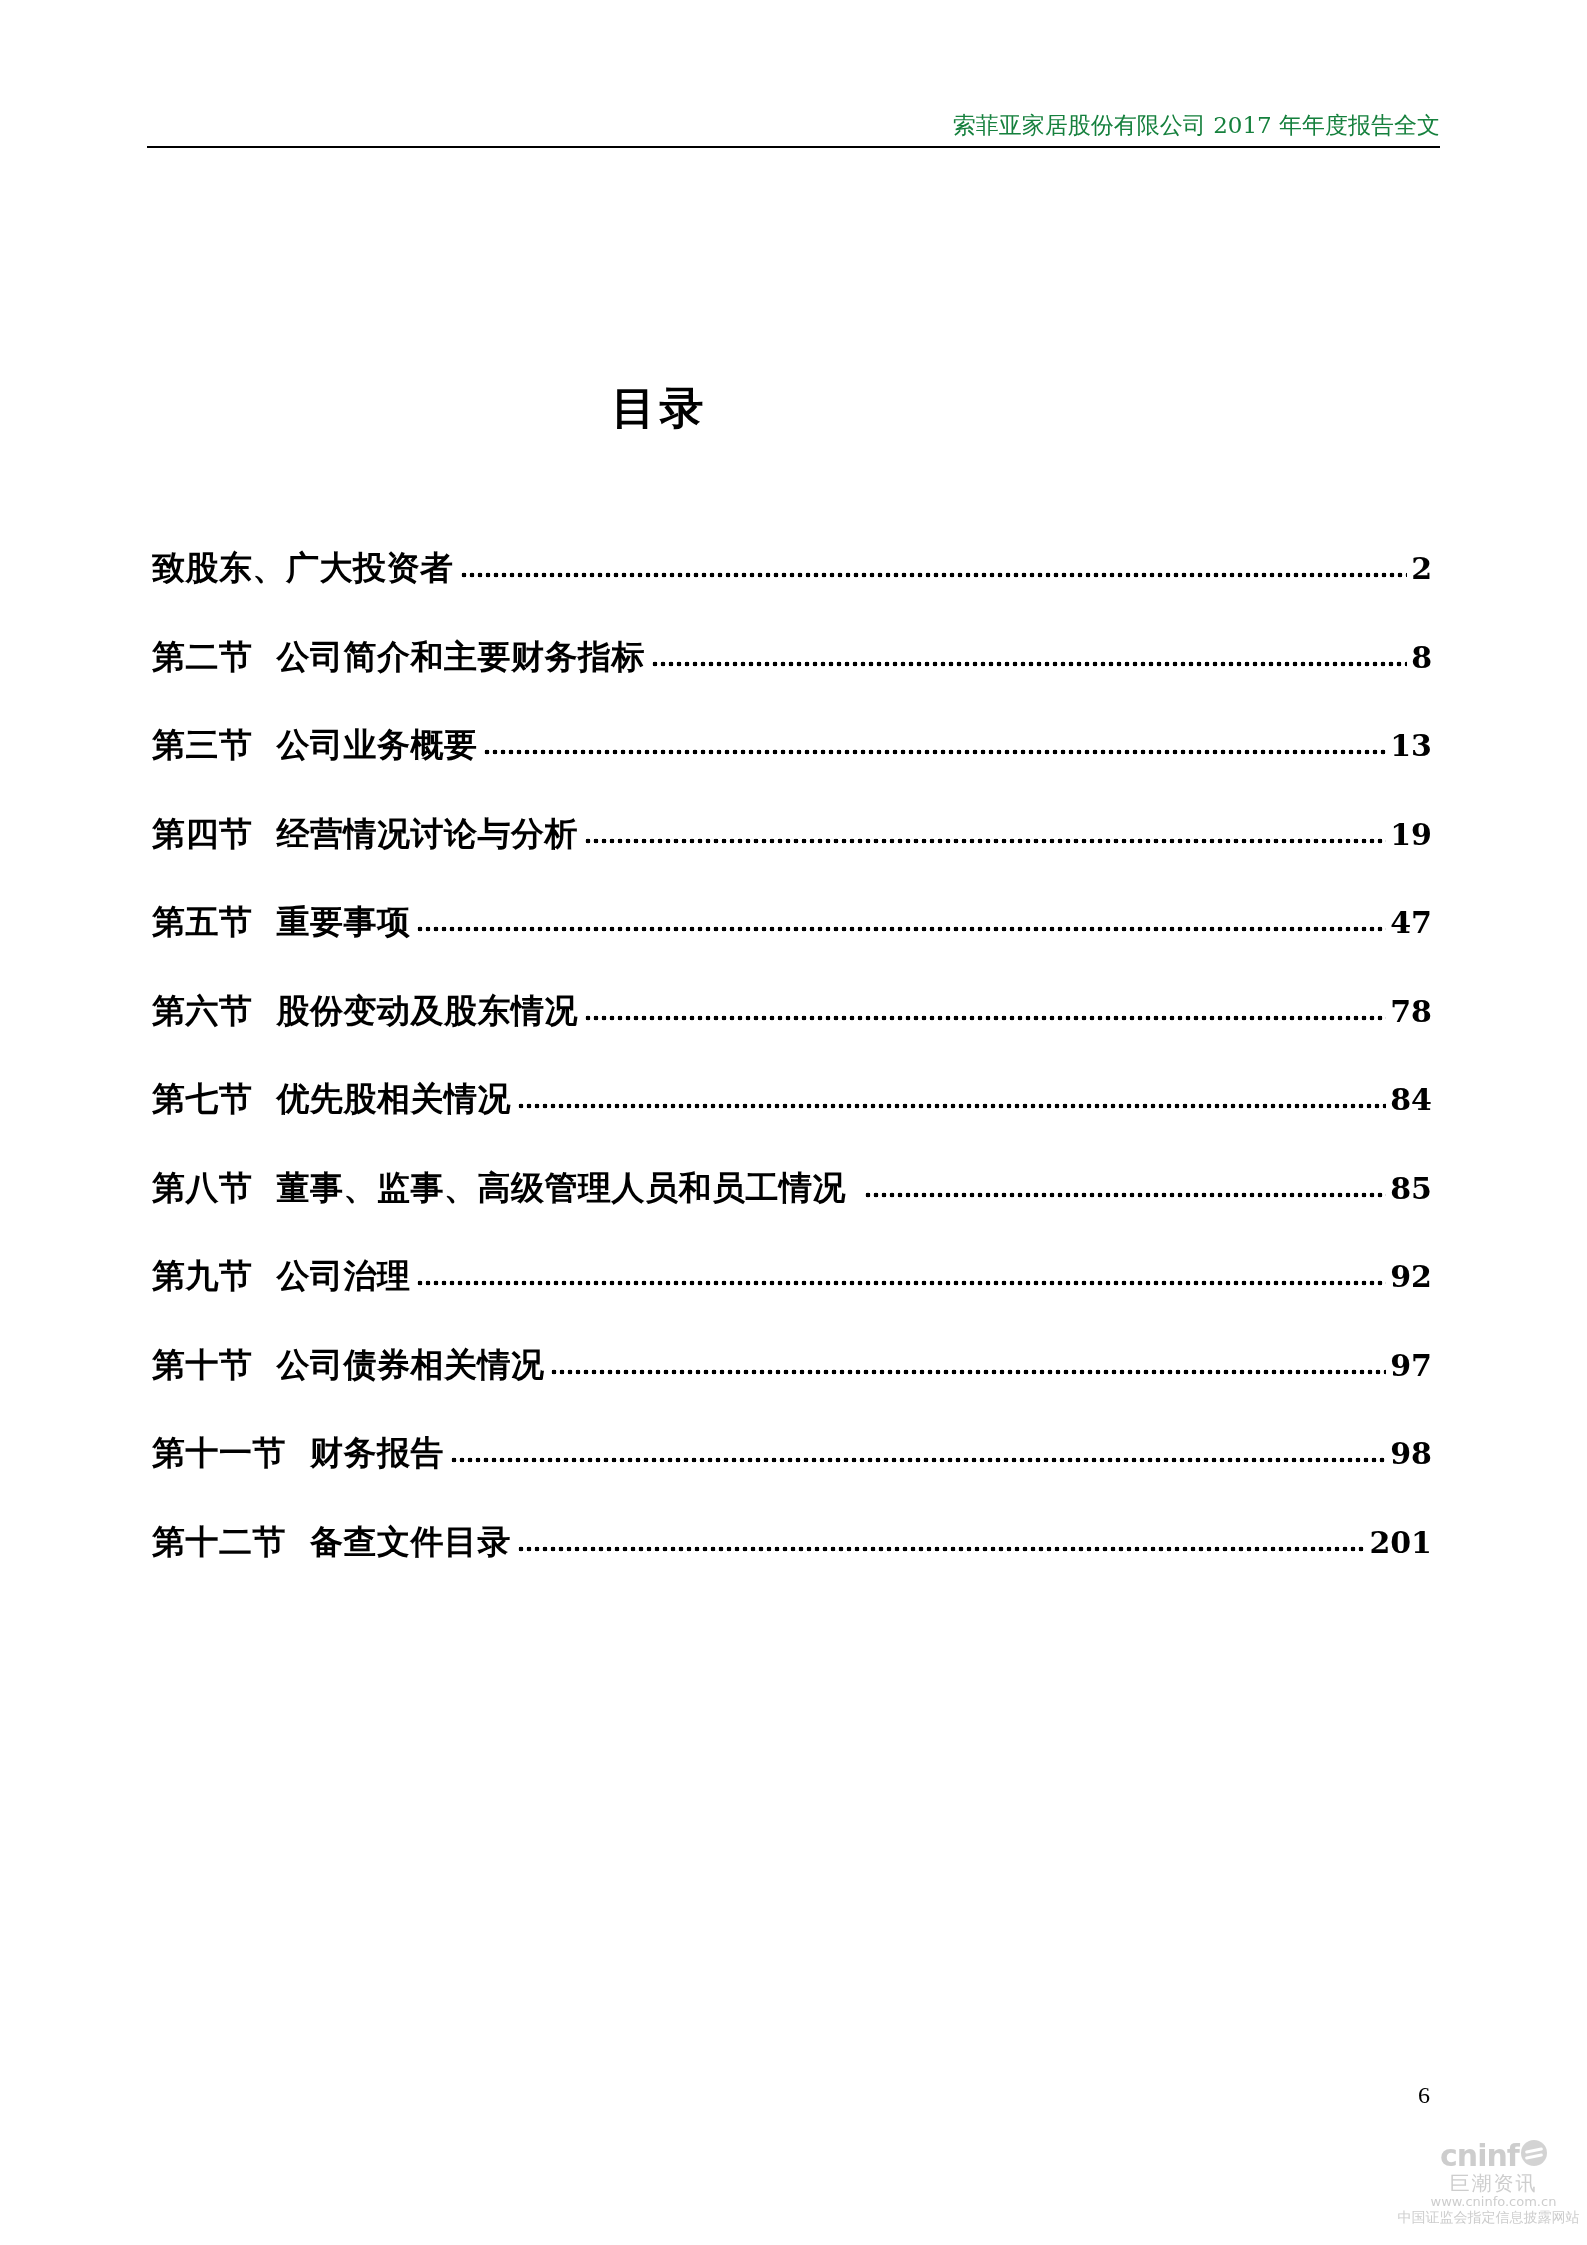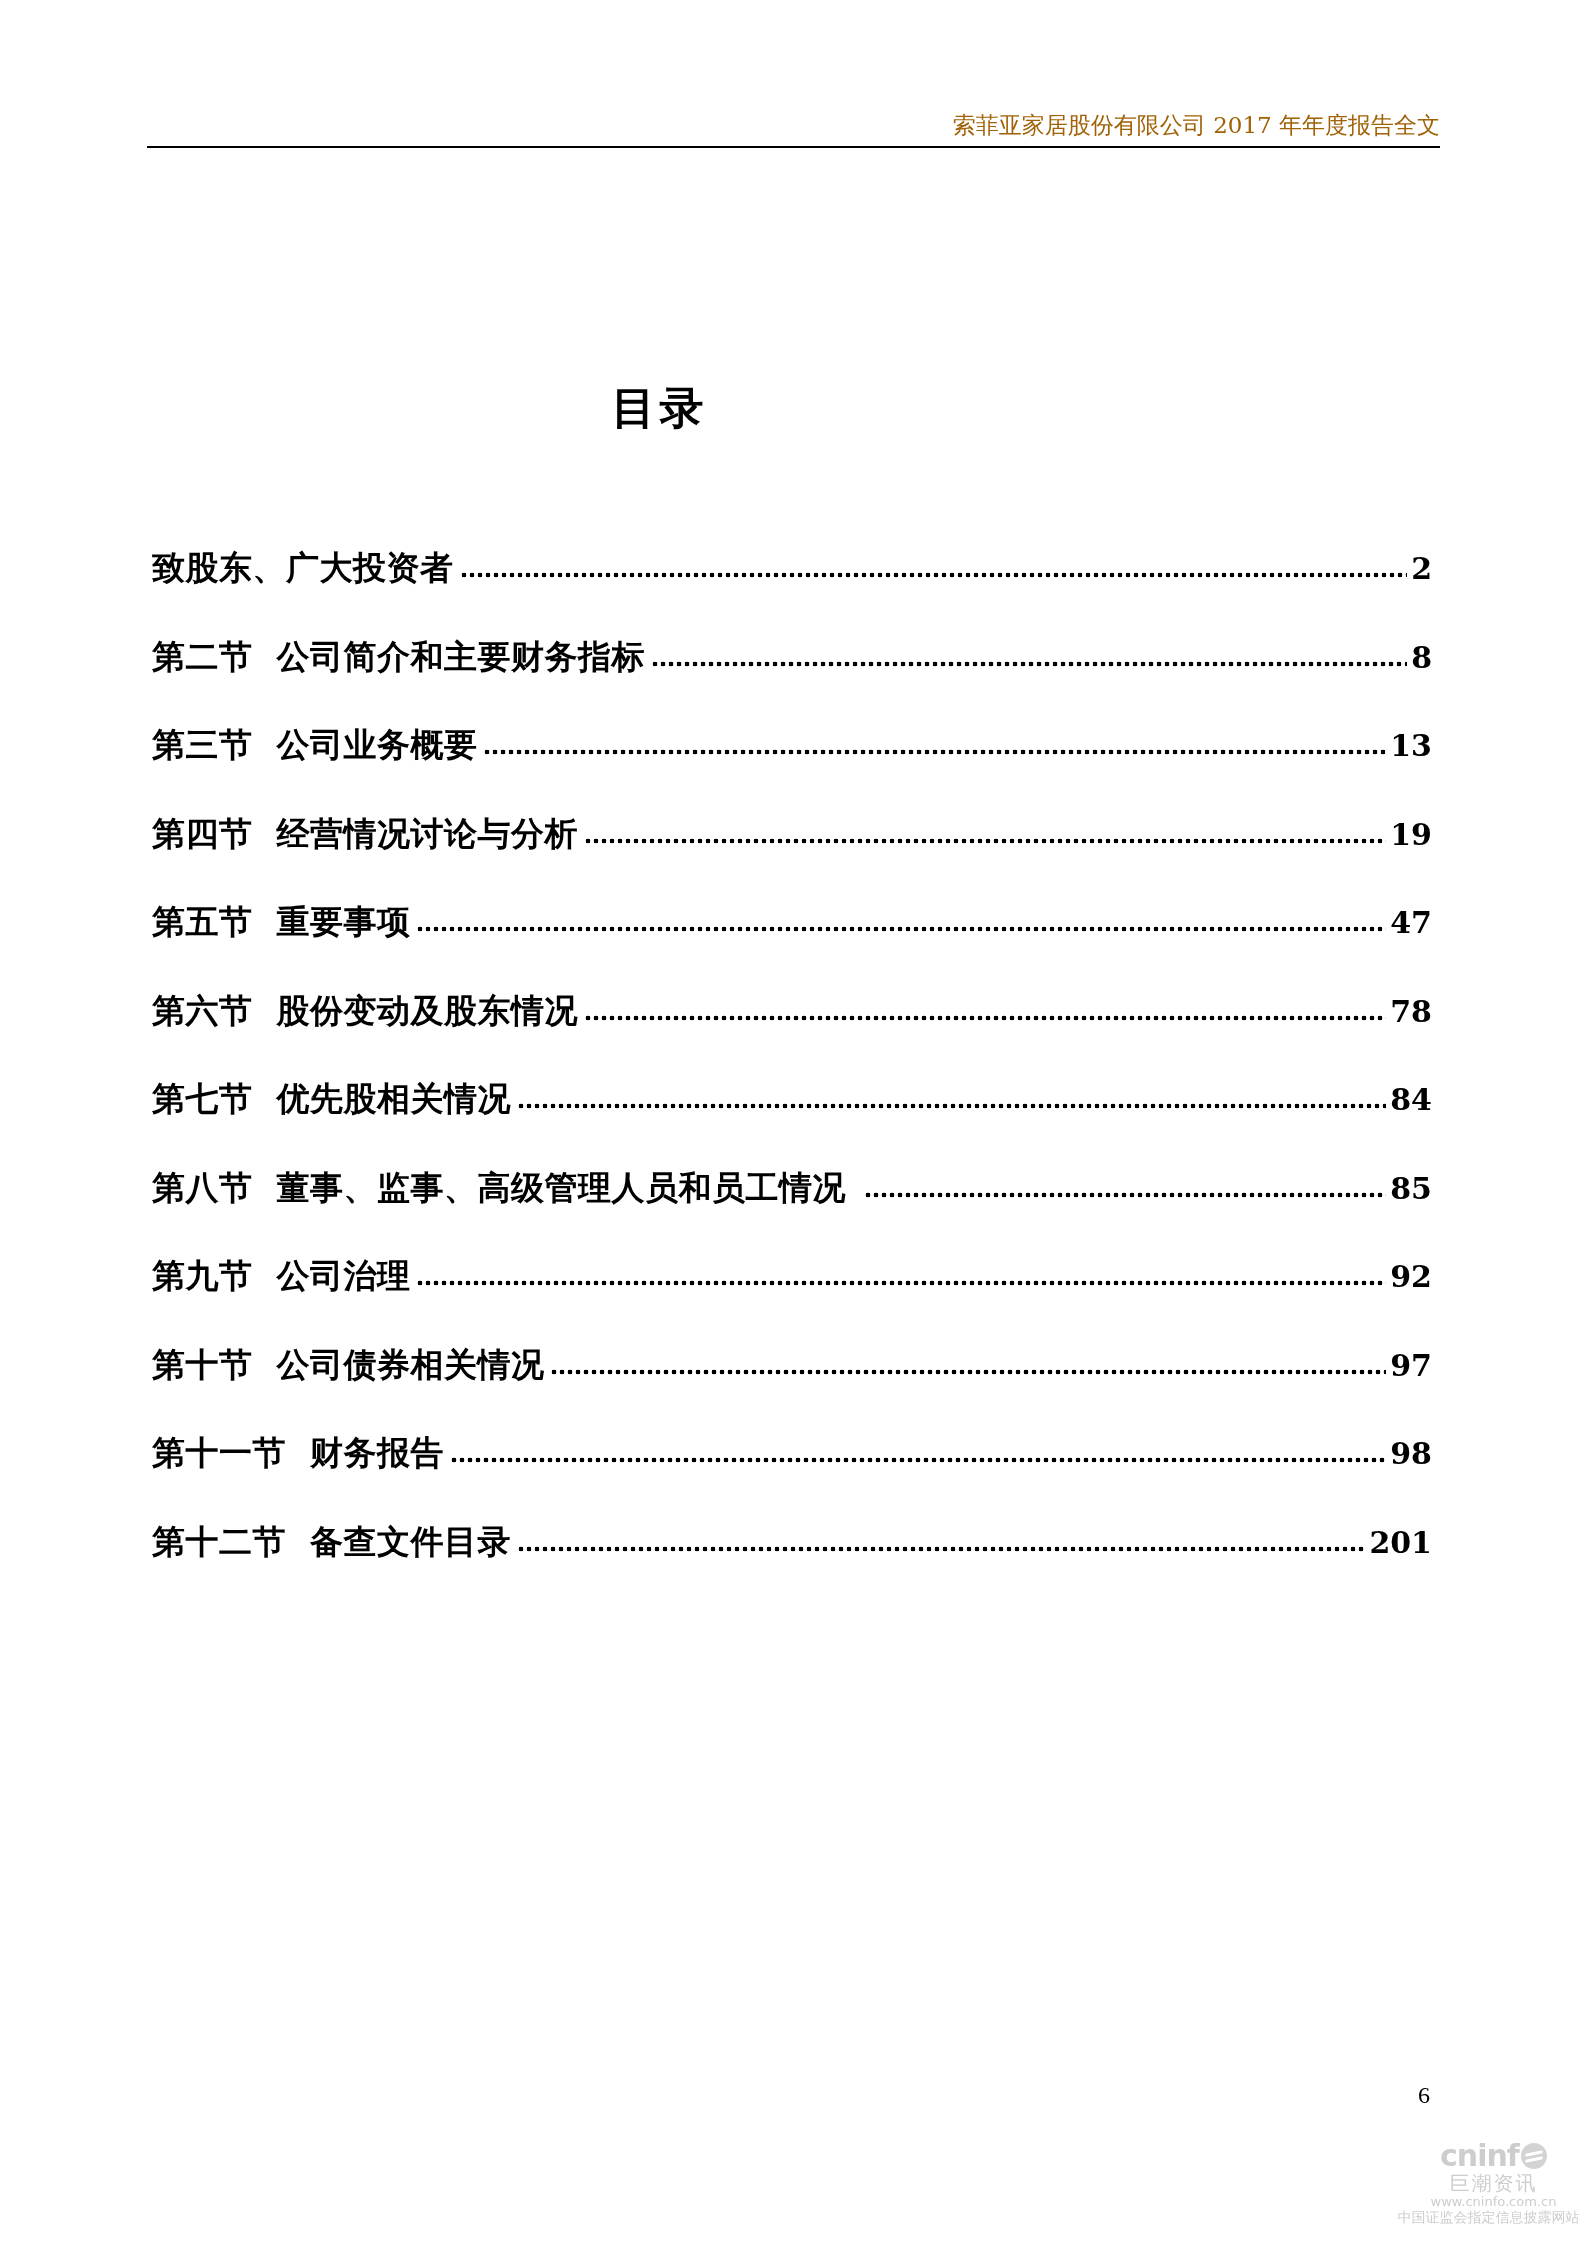--- a/index.html
+++ b/index.html
@@ -22,21 +22,21 @@
       width: 1293px;
       height: 40px;
     }
     .header-text {
       position: absolute;
       right: 0;
       top: 2px;
       font-size: 23px;
       line-height: 30px;
       font-family: "DejaVu Serif", "Liberation Serif", serif;
-      color: #a16207;
+      color: #15803d;
       white-space: nowrap;
     }
     .header-rule {
       position: absolute;
       left: 0;
       right: 0;
       top: 38px;
       height: 2px;
       background: #000;
     }
@@ -112,21 +112,20 @@
       font-family: "DejaVu Sans", "Liberation Sans", sans-serif;
       opacity: 0.9;
     }
     .wm-logo {
       font-size: 30px;
       font-weight: bold;
       line-height: 32px;
       letter-spacing: -1px;
       display: flex;
       justify-content: center;
-      align-items: center;
       gap: 2px;
     }
     .wm-logo-mark {
       display: inline-block;
       width: 26px;
       height: 26px;
       border-radius: 50%;
       background: #cfcfcf;
       position: relative;
     }

